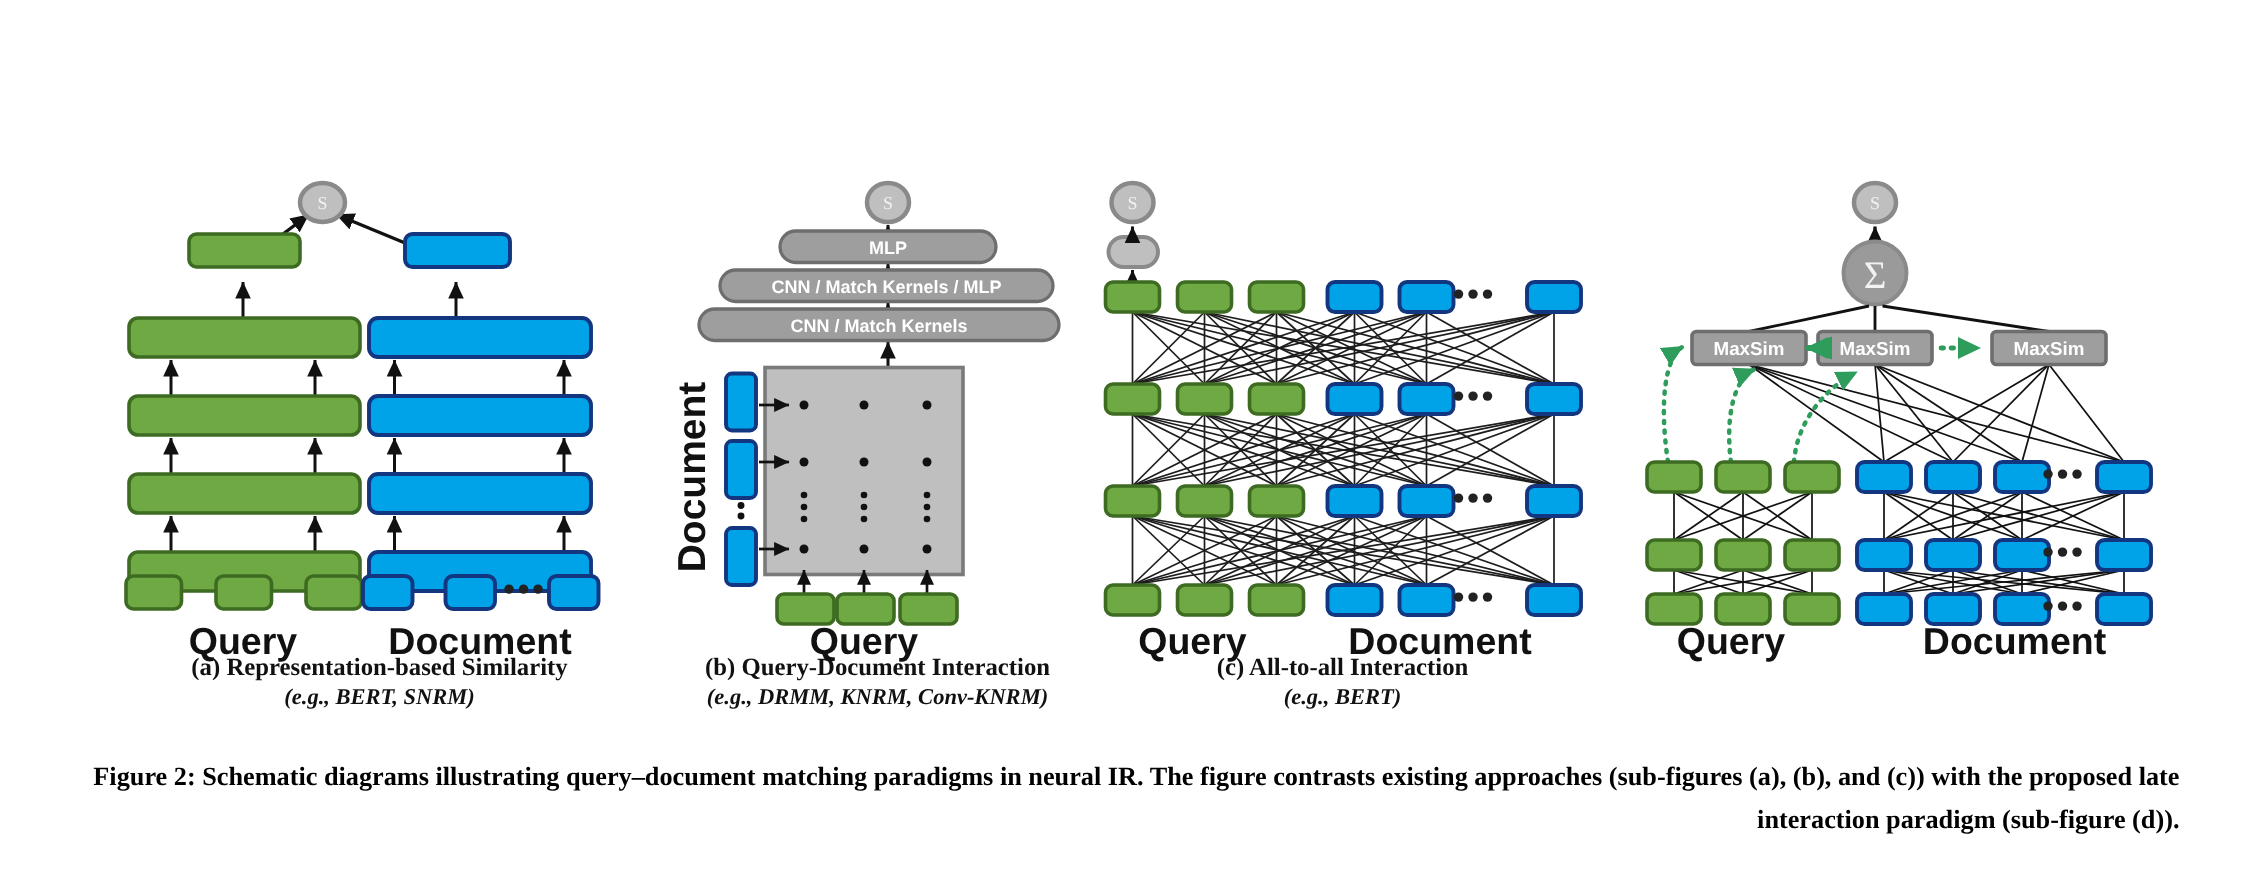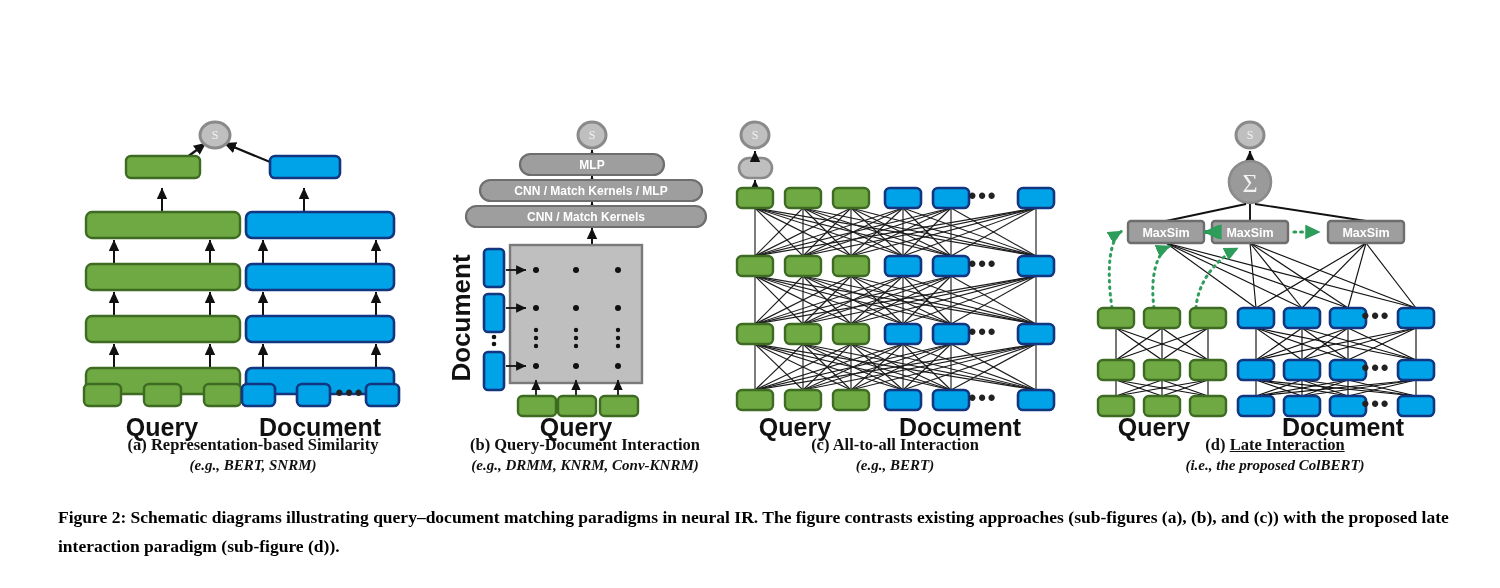--- a/index.html
+++ b/index.html
@@ -12,21 +12,21 @@
   .node-s{font-family:"Liberation Serif",serif;fill:#f2f2f2;font-size:12px;}
   .sigma{font-family:"Liberation Serif",serif;fill:#f2f2f2;font-size:26px;}
   .dots{font-family:"Liberation Sans",sans-serif;font-weight:bold;font-size:22px;fill:#222;letter-spacing:2px;}
   .vlabel{font-family:"Liberation Sans",sans-serif;font-weight:bold;font-size:26px;fill:#111;}
   .sublabel{position:absolute;text-align:center;font-family:Liberation Serif, serif;}
   .sublabel .l1{font-weight:bold;font-size:16.5px;color:#111;line-height:20px;white-space:nowrap;}
   .sublabel .l1 .u{text-decoration:underline;}
   .sublabel .l2{font-style:italic;font-weight:bold;font-size:15px;color:#111;line-height:20px;white-space:nowrap;}
   #caption{position:absolute;left:58px;top:503px;width:1395px;
            font-family:"Liberation Serif",serif;font-weight:bold;font-size:17.5px;
-           line-height:29px;color:#000;text-align:left;}
+           line-height:29px;color:#000;text-align:right;}
 </style>
 </head>
 <body>
 
 <div id="figure">
 
   <div class="panel" style="left:78px;">
     <svg width="340" height="300" viewBox="0 0 340 300">
       <defs>
         <marker id="arrA" markerWidth="7" markerHeight="7" refX="5.5" refY="2.6" orient="auto" markerUnits="strokeWidth">
@@ -534,19 +534,15 @@
     <div class="l2">(e.g., BERT, SNRM)</div>
   </div>
   <div class="sublabel" style="left:435px;top:435px;width:300px;">
     <div class="l1"><span>(b)</span> <span>Query-Document Interaction</span></div>
     <div class="l2">(e.g., DRMM, KNRM, Conv-KNRM)</div>
   </div>
   <div class="sublabel" style="left:735px;top:435px;width:320px;">
     <div class="l1"><span>(c)</span> <span>All-to-all Interaction</span></div>
     <div class="l2">(e.g., BERT)</div>
   </div>
-  <div class="sublabel" style="left:1100px;top:435px;width:350px;">
-    <div class="l1"><span>(d)</span> <span class="u">Late Interaction</span></div>
-    <div class="l2">(i.e., the proposed ColBERT)</div>
-  </div>
 
   <div id="caption">Figure 2: Schematic diagrams illustrating query–document matching paradigms in neural IR. The figure contrasts existing approaches (sub-figures (a), (b), and (c)) with the proposed late interaction paradigm (sub-figure (d)).</div>
 </div>
 
 </body></html>

